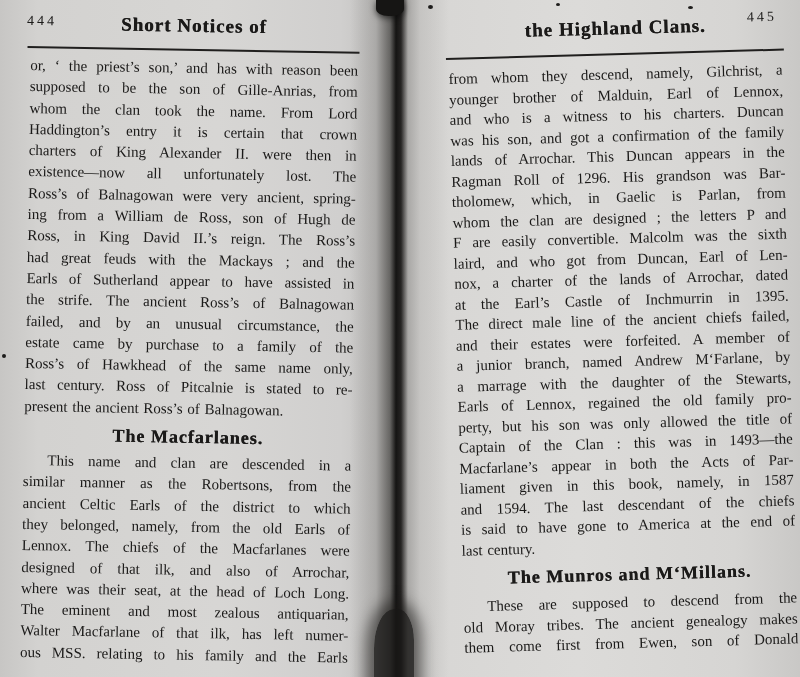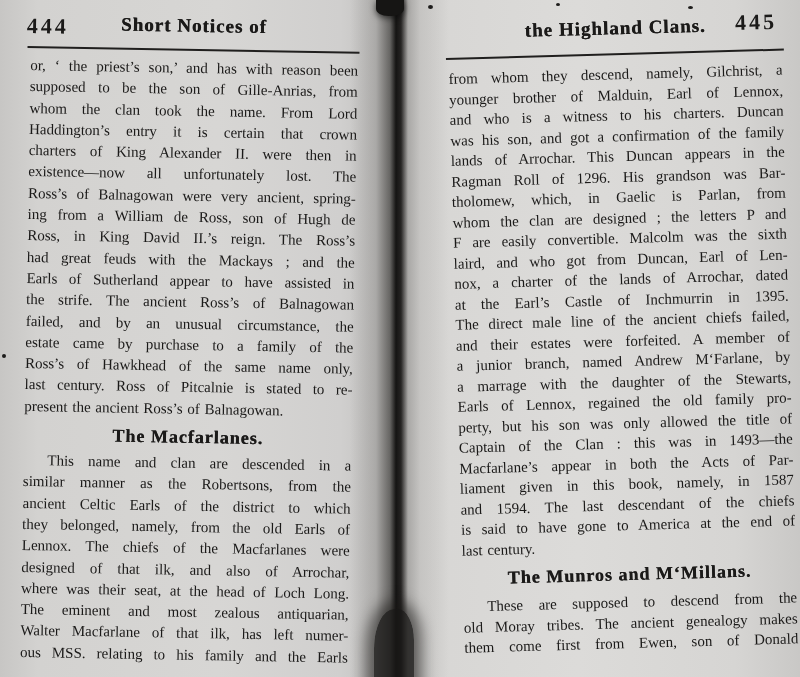--- a/index.html
+++ b/index.html
@@ -13,21 +13,21 @@
   .page{position:absolute;top:0;height:677px;}
   .page-left{left:0;width:396px;
     background:linear-gradient(90deg,#c7c6c4 0,#d3d2d0 38px,#d7d6d4 55%,#d0cfce 86%,#bcbbb9 100%);}
   .page-right{left:396px;width:404px;
     background:linear-gradient(90deg,#b7b6b4 0,#d8d7d5 13%,#dcdbd9 45%,#d6d5d3 84%,#c9c8c6 100%);}
   .tilt-left{transform:rotate(1.0deg);transform-origin:30px 20px;}
   .tilt-right{transform:rotate(-1.6deg);transform-origin:50px 60px;}
   .hdr{position:relative;}
   .page-left .hdr{height:46px;}
   .page-right .hdr{height:58px;}
-  .pagenum{font-size:22px;font-weight:700;letter-spacing:3px;text-align:center;}
+  .pagenum{font-size:14px;font-weight:400;letter-spacing:3px;text-align:center;}
   .pagenum-left{position:absolute;left:27px;top:13px;}
   .pagenum-right{position:absolute;right:22px;top:18px;}
   .blackletter{
     font-weight:700;letter-spacing:1px;
     text-shadow:0.4px 0 0 currentColor;
   }
   .hdr-title-left{position:absolute;left:30px;width:328px;top:12px;text-align:center;font-size:19px;}
   .hdr-title-right{position:absolute;left:52px;width:336px;top:22px;text-align:center;font-size:19px;}
   .rule{height:2px;background:#201f1e;}
   .rule-left{margin-left:28px;width:332px;}

